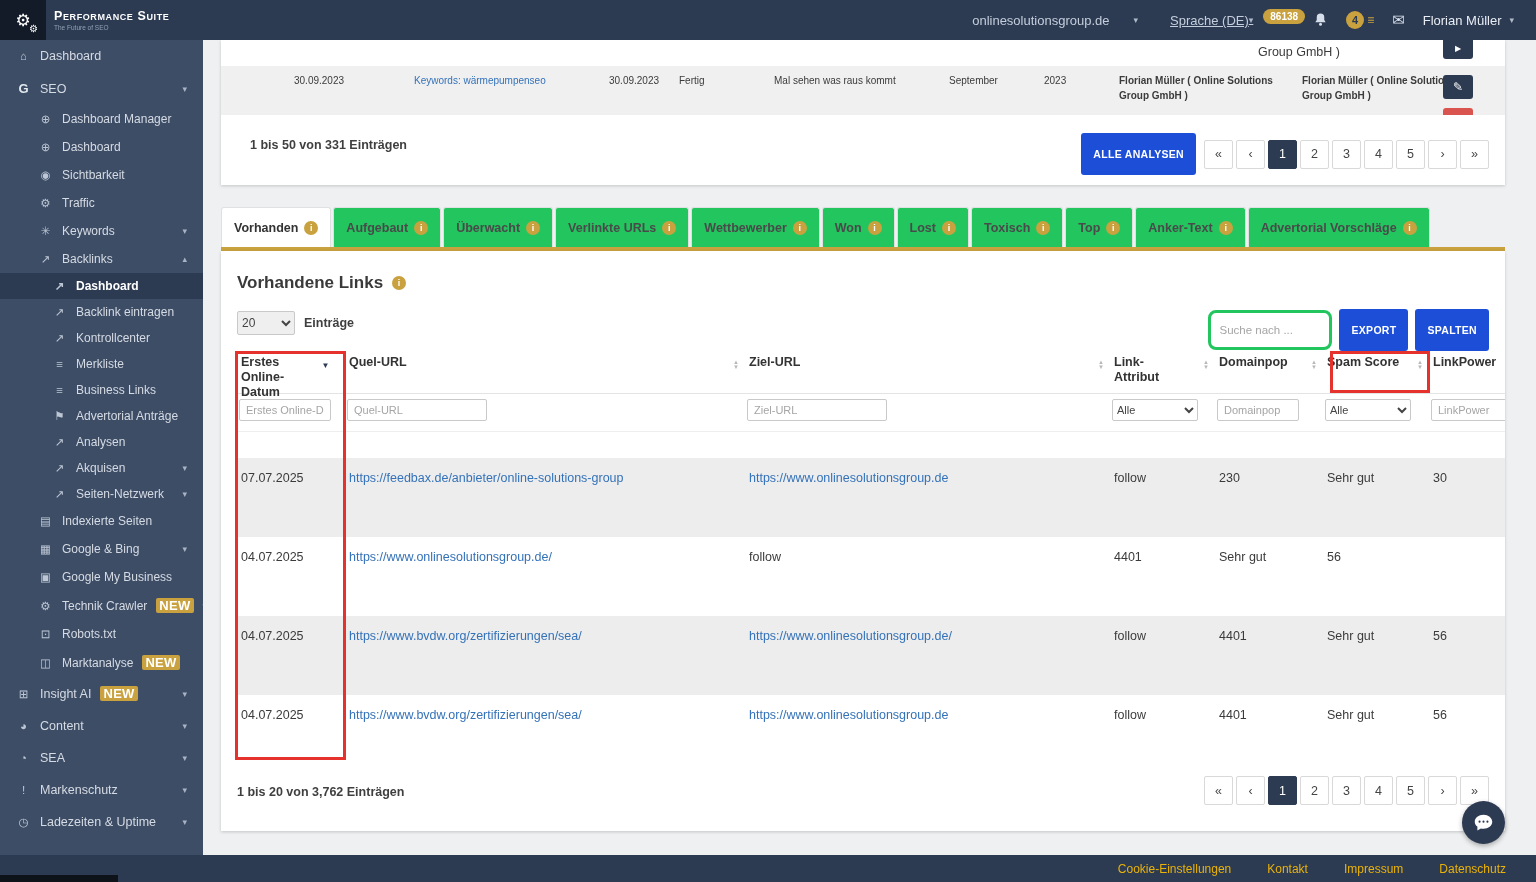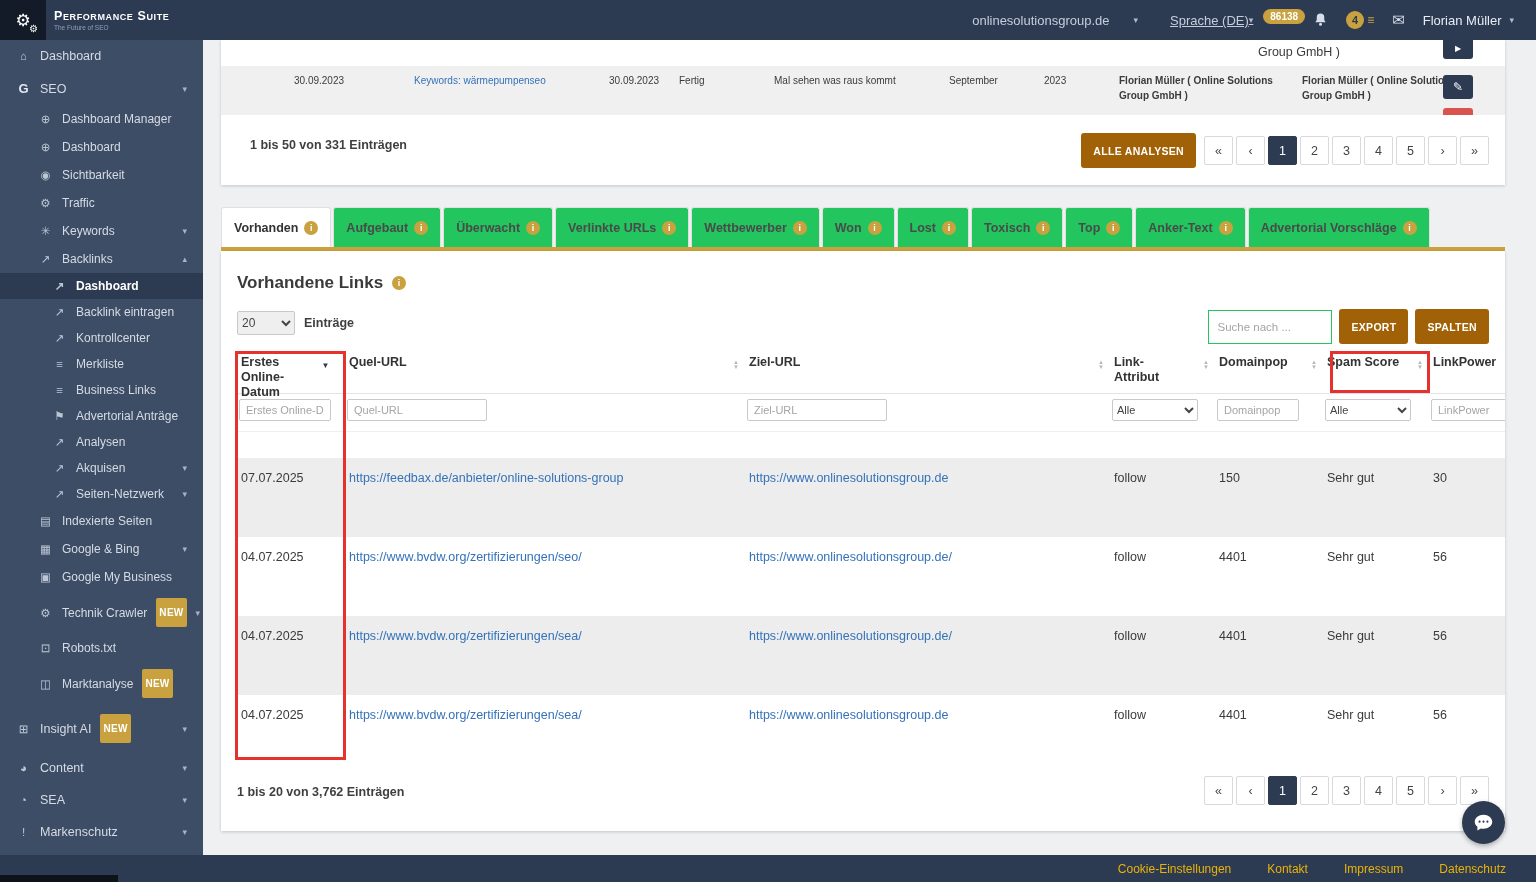--- a/index.html
+++ b/index.html
@@ -29,55 +29,55 @@
   .tb-user { display:flex; gap:8px; align-items:center; color:#e8edf4; cursor:pointer; }
   
   .sidebar { position:absolute; left:0; top:40px; width:203px; height:815px; background:#3e4d66; overflow:hidden; font-size:12.5px; color:#d5dbe4; z-index:10; }
   .sitem { display:flex; align-items:center; gap:9px; padding:9px 10px 9px 16px; cursor:pointer; white-space:nowrap; }
   .sitem.lvl1 { padding:7px 10px 7px 38px; font-size:12px; }
   .sitem.lvl2 { padding:6px 10px 6px 52px; font-size:12px; }
   .sitem.active { background:#2c3a52; font-weight:bold; color:#fff; }
   .sicon { width:15px; flex:0 0 15px; text-align:center; font-size:11.5px; color:#bcc6d4; }
   .sicon.g { font-weight:bold; font-size:13px; color:#e4e9f0; }
   .chev { margin-left:auto; font-size:9px; color:#a8b3c3; padding-right:6px; }
-  .badge-new { background:#c9a23f; color:#fff; font-size:10px; font-weight:bold; border-radius:2px; padding:9px 3px; letter-spacing:.3px; }
+  .badge-new { background:#c9a23f; color:#fff; font-size:13px; font-weight:bold; border-radius:2px; padding:0 3px; letter-spacing:.3px; }
   .side-strip { position:absolute; left:0; bottom:0; width:118px; height:7px; background:#0e1219; z-index:30; }
   
   .main { position:absolute; left:203px; top:40px; width:1333px; height:815px; background:#eef0f1; overflow:hidden; }
   .card { position:absolute; left:18px; width:1284px; background:#fff; box-shadow:0 1px 3px rgba(0,0,0,.18); }
   
   .card1 { top:0; height:145px; overflow:hidden; }
   .tail-text { position:absolute; left:1037px; top:5px; font-size:12.5px; }
   .cutbtn { position:absolute; left:1222px; top:-3px; width:30px; height:22px; background:#2c3a52; border:none; border-radius:3px; color:#fff; font-size:8px; cursor:pointer; }
   .arow { position:absolute; left:0; top:26px; width:100%; height:49px; background:#f0f0f1; }
   .acell { position:absolute; top:9px; font-size:10px; color:#3b3b3b;margin-left:44px; }
   .acell.wrap { width:175px; line-height:15px; top:7px;font-weight:bold; }
   .alink { color:#3472b8; text-decoration:none; cursor:pointer; }
   .editbtn { position:absolute; left:1222px; top:35px; width:30px; height:24px; background:#2c3a52; border:none; border-radius:3px; color:#fff; font-size:12px; cursor:pointer; }
   .redsliver { position:absolute; left:1222px; top:68px; width:30px; height:7px; background:#d9534f; border-radius:3px 3px 0 0; }
   .count-text { position:absolute; left:29px; font-size:12.5px; font-weight:bold; color:#3f3f3f; }
   .card1 .count-text { top:98px; }
   .a-controls { position:absolute; right:16px; top:93px; display:flex; gap:8px; align-items:center; }
-  .btn-navy { background:#a16207; color:#fff; border:none; border-radius:3px; font-size:10.5px; font-weight:bold; letter-spacing:.3px; padding:0 12px; height:35px; cursor:pointer; font-family:"Liberation Sans",sans-serif; }
+  .btn-navy { background:#1d4ed8; color:#fff; border:none; border-radius:3px; font-size:10.5px; font-weight:bold; letter-spacing:.3px; padding:0 12px; height:42px; cursor:pointer; font-family:"Liberation Sans",sans-serif; }
   .pager { display:flex; gap:3px; }
   .pg { min-width:29px; height:29px; background:#fff; border:1px solid #d9d9d9; border-radius:2px; color:#444; font-size:12.5px; cursor:pointer; font-family:"Liberation Sans",sans-serif; }
   .pg.active { background:#2c3a52; color:#fff; border-color:#2c3a52; }
   
   .tabs { position:absolute; left:18px; top:167px; height:40px; display:flex; gap:2px;text-align:right; }
   .tab { display:flex; align-items:center; gap:6px; padding:0 12px; background:#22c55e; border:1px solid #e0e0e0; border-bottom:none; border-radius:3px 3px 0 0; font-size:12.5px; font-weight:bold; color:#4a4a4a; cursor:pointer; white-space:nowrap; }
   .tab.active { background:#fff; color:#333; }
   .info { width:14px; height:14px; flex:0 0 14px; background:#c9a23f; border-radius:50%; color:#fff; font-size:9px; font-weight:bold; display:flex; align-items:center; justify-content:center; cursor:pointer; }
   .goldbar { position:absolute; left:18px; top:207px; width:1284px; height:4px; background:#c9a23f; }
   
   .card2 { top:211px; height:580px; overflow:hidden; }
   .lk-title { position:absolute; left:16px; top:22px; display:flex; gap:9px; align-items:center; font-size:17px; font-weight:bold; color:#3a3a3a; }
   .lk-left-controls { position:absolute; left:16px; top:60px; display:flex; gap:9px; align-items:center; font-size:12.5px; font-weight:bold; color:#3f3f3f; }
   .psel { width:58px; height:24px; font-size:12px; border:1px solid #c9c9c9; border-radius:2px; color:#444; font-family:"Liberation Sans",sans-serif; }
   .lk-right-controls { position:absolute; right:16px; top:58px; display:flex; gap:7px; align-items:center; }
-  .search { width:124px; height:34px; border:1px solid #22c55e; border-radius:0; padding:0 8px; font-size:11.5px; color:#555; font-family:"Liberation Sans",sans-serif; }
+  .search { width:124px; height:40px; border:3px solid #22c55e; border-radius:8px; padding:0 8px; font-size:11.5px; color:#555; font-family:"Liberation Sans",sans-serif; }
   .search::placeholder { color:#a5a5a5; }
   
   .ltable { position:absolute; left:16px; top:96px; }
   .lt-head, .lt-filter, .lt-row { display:grid; grid-template-columns:108px 400px 365px 105px 108px 106px 120px; }
   .lt-head { border-bottom:1px solid #e4e4e4; }
   .hc { display:flex; align-items:flex-start; padding:8px 6px 8px 4px; font-size:12.5px; font-weight:bold; color:#333; height:46px; line-height:15px; }
   .hlabel { max-width:78%; }
   .sort-active { color:#2c3a52; font-size:8px; margin:3px 0 0 4px; }
   .sorters { margin-left:auto; display:flex; flex-direction:column; font-size:6px; line-height:5px; color:#b8b8b8; padding-top:5px; }
   .lt-filter { padding:0; border-bottom:1px solid #eee; height:38px; }
@@ -430,27 +430,26 @@
         <div class="fcell"><input class="finput" style="width: 96px;" placeholder="LinkPower"></div>
       </div>
 
       <div class="lt-gap"></div>
 
       <div class="lt-row alt">
         <div class="rc">07.07.2025</div>
         <div class="rc"><a>https://feedbax.de/anbieter/online-solutions-group</a></div>
         <div class="rc"><a>https://www.onlinesolutionsgroup.de</a></div>
         <div class="rc">follow</div>
-        <div class="rc">150</div>
+        <div class="rc">230</div>
         <div class="rc">Sehr gut</div>
         <div class="rc">30</div>
       </div>
       <div class="lt-row">
         <div class="rc">04.07.2025</div>
-        <div class="rc"><a>https://www.bvdw.org/zertifizierungen/seo/</a></div>
         <div class="rc"><a>https://www.onlinesolutionsgroup.de/</a></div>
         <div class="rc">follow</div>
         <div class="rc">4401</div>
         <div class="rc">Sehr gut</div>
         <div class="rc">56</div>
       </div>
       <div class="lt-row alt">
         <div class="rc">04.07.2025</div>
         <div class="rc"><a>https://www.bvdw.org/zertifizierungen/sea/</a></div>
         <div class="rc"><a>https://www.onlinesolutionsgroup.de/</a></div>

